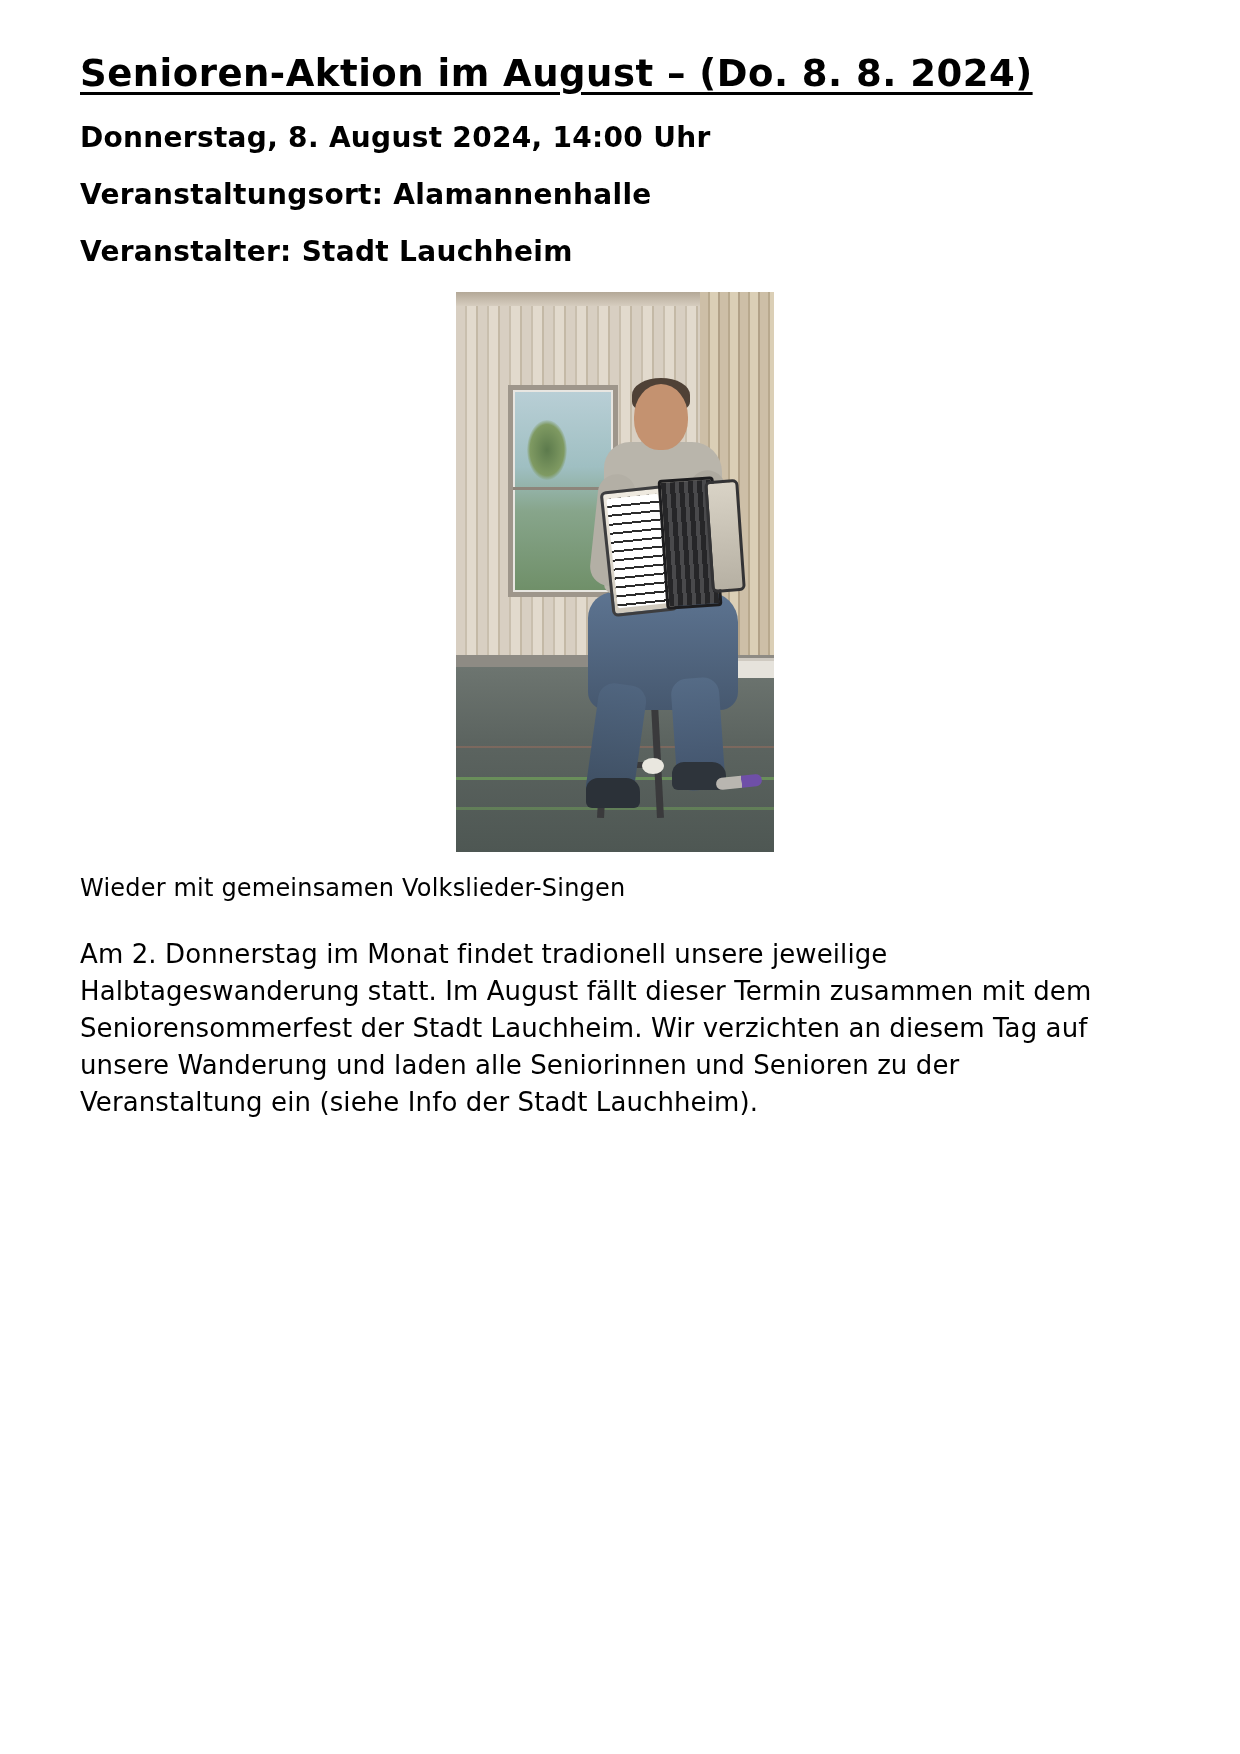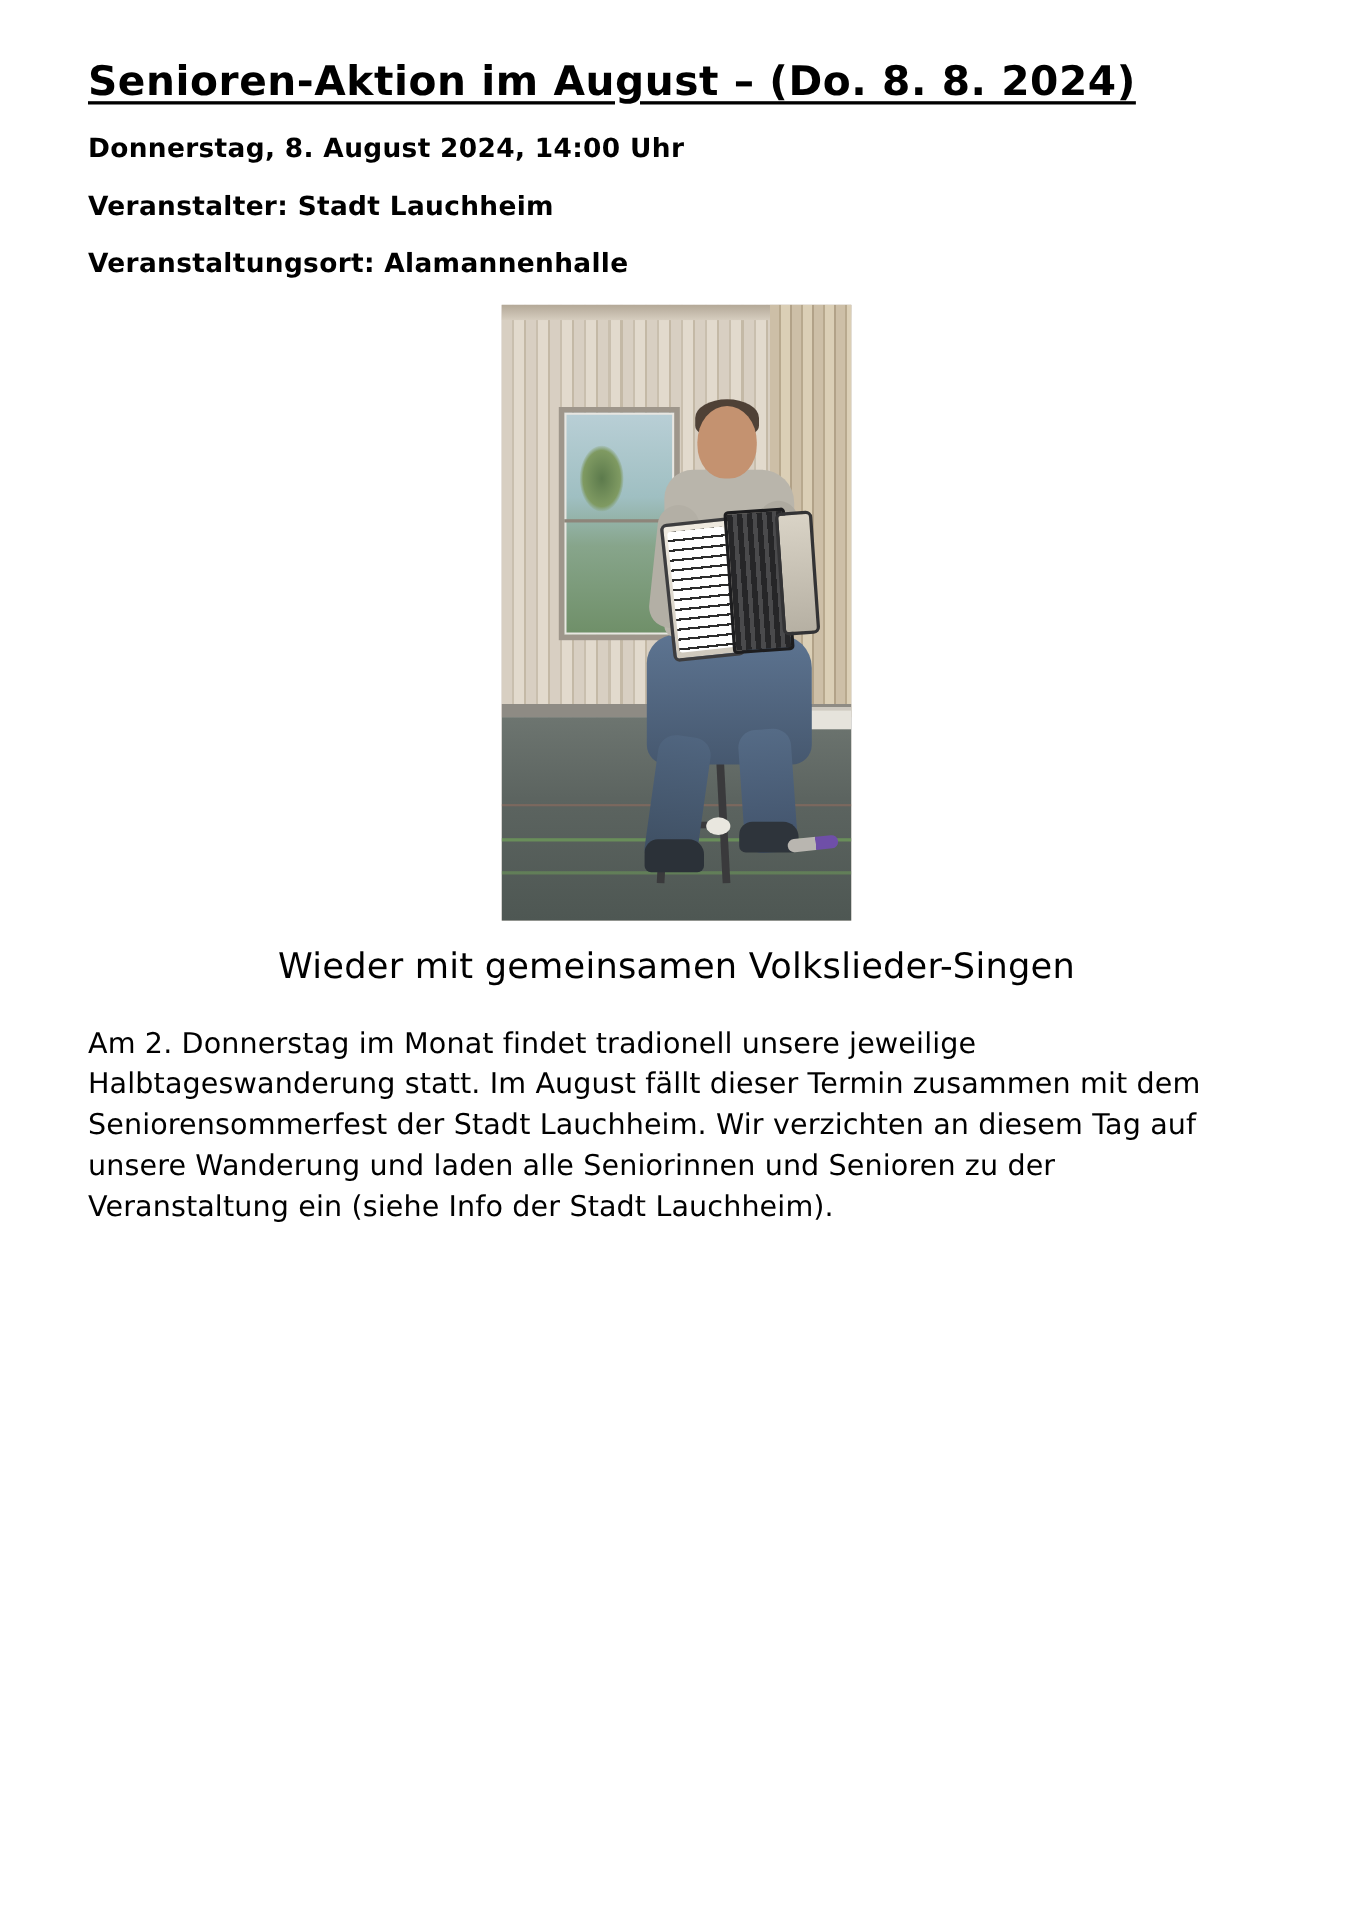--- a/index.html
+++ b/index.html
@@ -25,21 +25,21 @@
     font-family: "DejaVu Sans", sans-serif;
     font-size: 37px;
     font-weight: bold;
     letter-spacing: 0.5px;
     text-decoration: underline;
     text-underline-offset: 6px;
     margin: 0 0 26px 0;
     white-space: nowrap;
   }
   .meta-line {
-    font-size: 24px;
+    font-size: 28px;
     font-weight: bold;
     letter-spacing: 0.3px;
     margin: 0 0 24px 0;
   }
   .photo-wrap {
     margin-top: 22px;
     display: flex;
     justify-content: center;
   }
   .photo {
@@ -280,42 +280,41 @@
     transform: rotate(-6deg);
   }
   .prop-flower {
     position: absolute;
     left: 186px; bottom: 78px;
     width: 22px; height: 16px;
     background: #e9e7df;
     border-radius: 50%;
   }
   .caption {
-    text-align: center;
-    font-size: 32px;
+    font-size: 24px;
     margin-top: 22px;
     letter-spacing: 0.2px;
   }
   .body-text {
     font-size: 26px;
     line-height: 1.42;
     margin-top: 34px;
     letter-spacing: 0.1px;
   }
 </style>
 </head>
 <body>
 
 <div class="page">
 
   <h1 class="doc-title">Senioren-Aktion im August – (Do. 8. 8. 2024)</h1>
 
   <p class="meta-line">Donnerstag, 8. August 2024, 14:00 Uhr</p>
+  <p class="meta-line">Veranstaltungsort: Alamannenhalle</p>
   <p class="meta-line">Veranstalter: Stadt Lauchheim</p>
-  <p class="meta-line">Veranstaltungsort: Alamannenhalle</p>
 
   <div class="photo-wrap">
     <div class="photo">
       <div class="wall"></div>
       <div class="wall-top-shadow"></div>
       <div class="wall-right"></div>
       <div class="window">
         <div class="window-tree"></div>
       </div>
       <div class="baseboard"></div>

